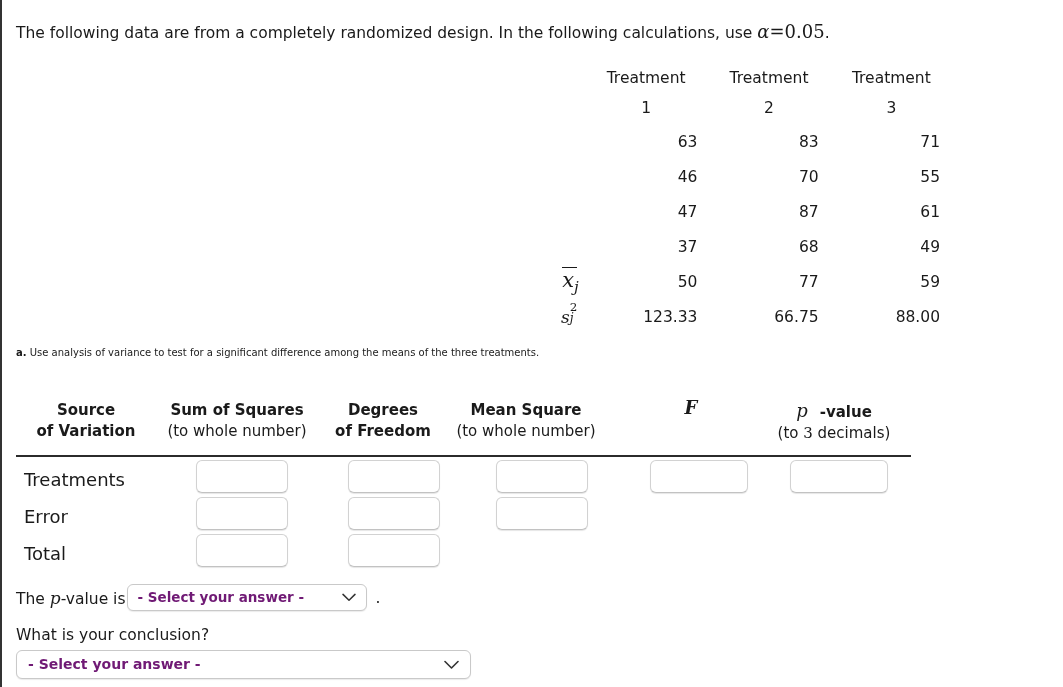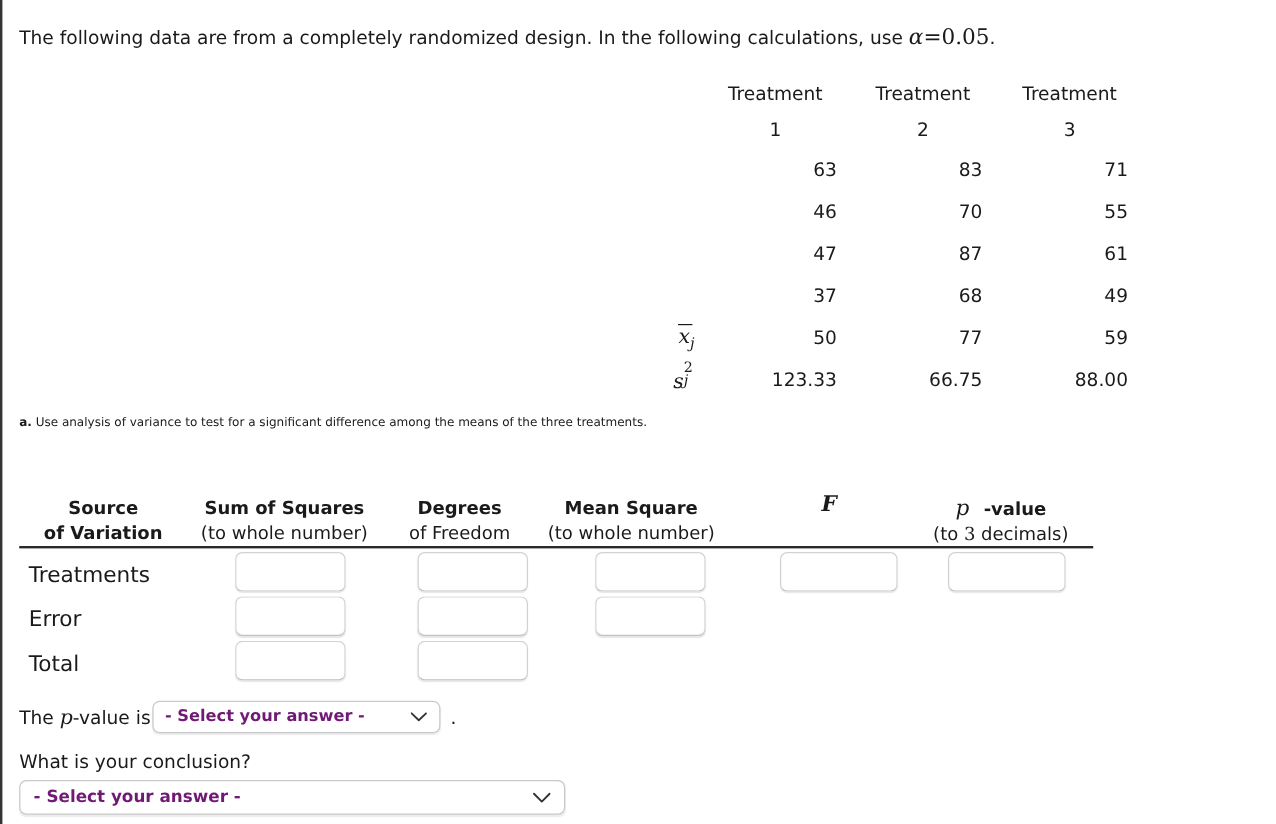--- a/index.html
+++ b/index.html
@@ -73,21 +73,21 @@
   .data-table td.head.c1 { padding-right: 22px; }
   .data-table td.head.c2 { padding-right: 24px; }
   .data-table td.head.c3 { padding-right: 22px; }
   .data-table tr.hdr1 td { height: 28px; }
   .data-table tr.hdr2 td { height: 32px; }
 
   
   .xbar {
     font-family: "DejaVu Serif", "Liberation Serif", serif;
     font-style: italic;
-    font-size: 17px;
+    font-size: 21px;
     position: relative;
     display: inline-block;
   }
   .xbar .bar {
     position: absolute;
     left: 0px;
     right: 2px;
     top: -1px;
     height: 1.4px;
     background: #1a1a1a;
@@ -137,21 +137,21 @@
   
   .anova {
     position: absolute;
     left: 14px;
     top: 396px;
     width: 895px;
     height: 175px;
   }
   .anova-head {
     position: absolute;
-    left: 0; top: 13px;
+    left: 0; top: 0;
     width: 895px;
     height: 58px;
   }
   .hcell {
     position: absolute;
     text-align: center;
     font-size: 15px;
     line-height: 21px;
   }
   .hcell .t1 { font-weight: bold; display: block; white-space: nowrap; }
@@ -343,21 +343,21 @@
         <span class="t2" style="font-weight:bold;">of Variation</span>
       </div>
 
       <div class="hcell" style="left:136px; top:4px; width:170px;">
         <span class="t1">Sum of Squares</span>
         <span class="t2">(to whole number)</span>
       </div>
 
       <div class="hcell" style="left:307px; top:4px; width:120px;">
         <span class="t1">Degrees</span>
-        <span class="t2" style="font-weight:normal;">of Freedom</span>
+        <span class="t2" style="font-weight:bold;">of Freedom</span>
       </div>
 
       <div class="hcell" style="left:424px; top:4px; width:172px;">
         <span class="t1">Mean Square</span>
         <span class="t2">(to whole number)</span>
       </div>
 
       <div class="hcell" style="left:600px; top:1px; width:150px;">
         <span class="t1 ital">F</span>
       </div>

